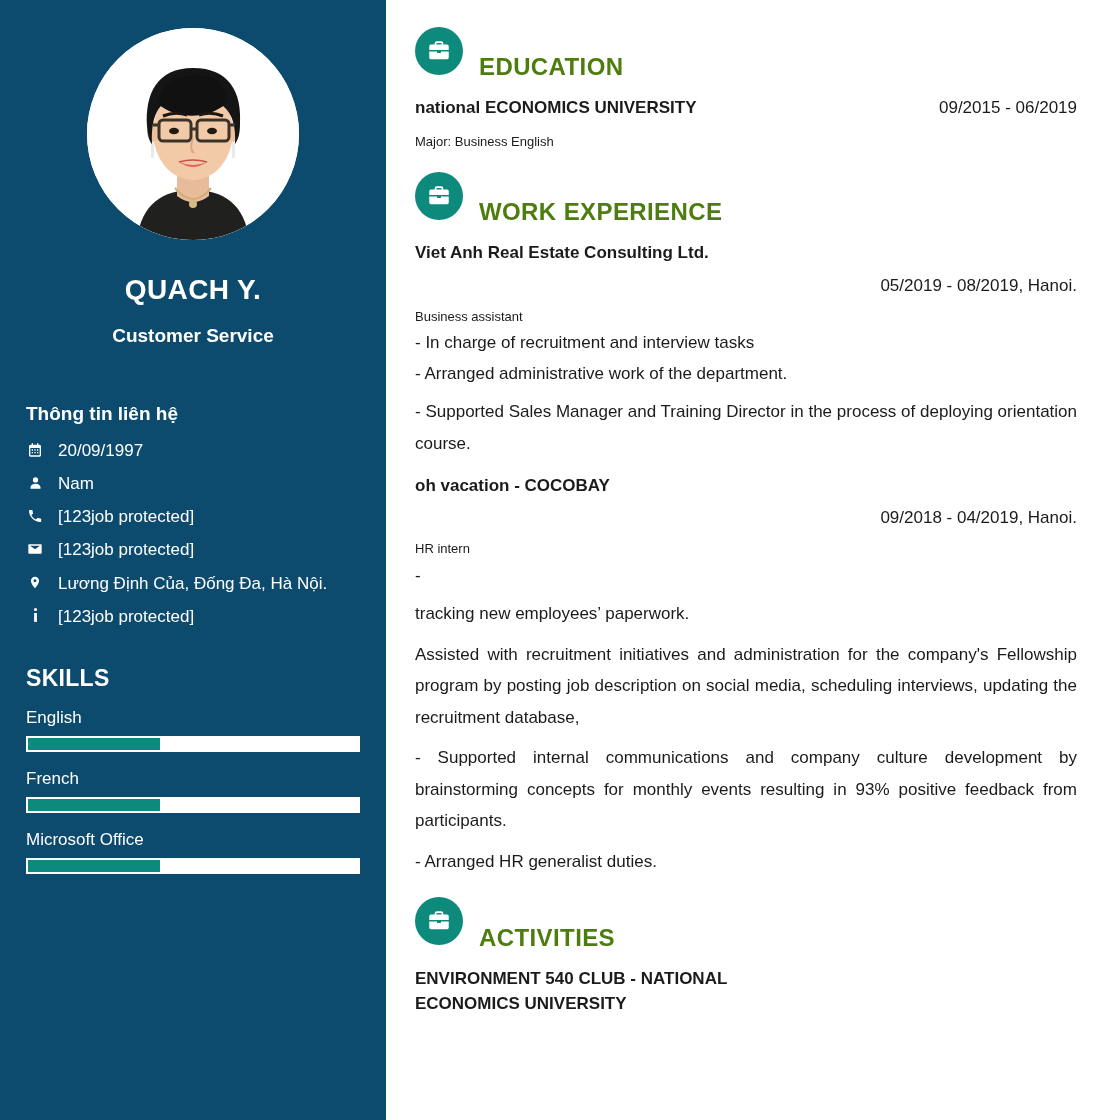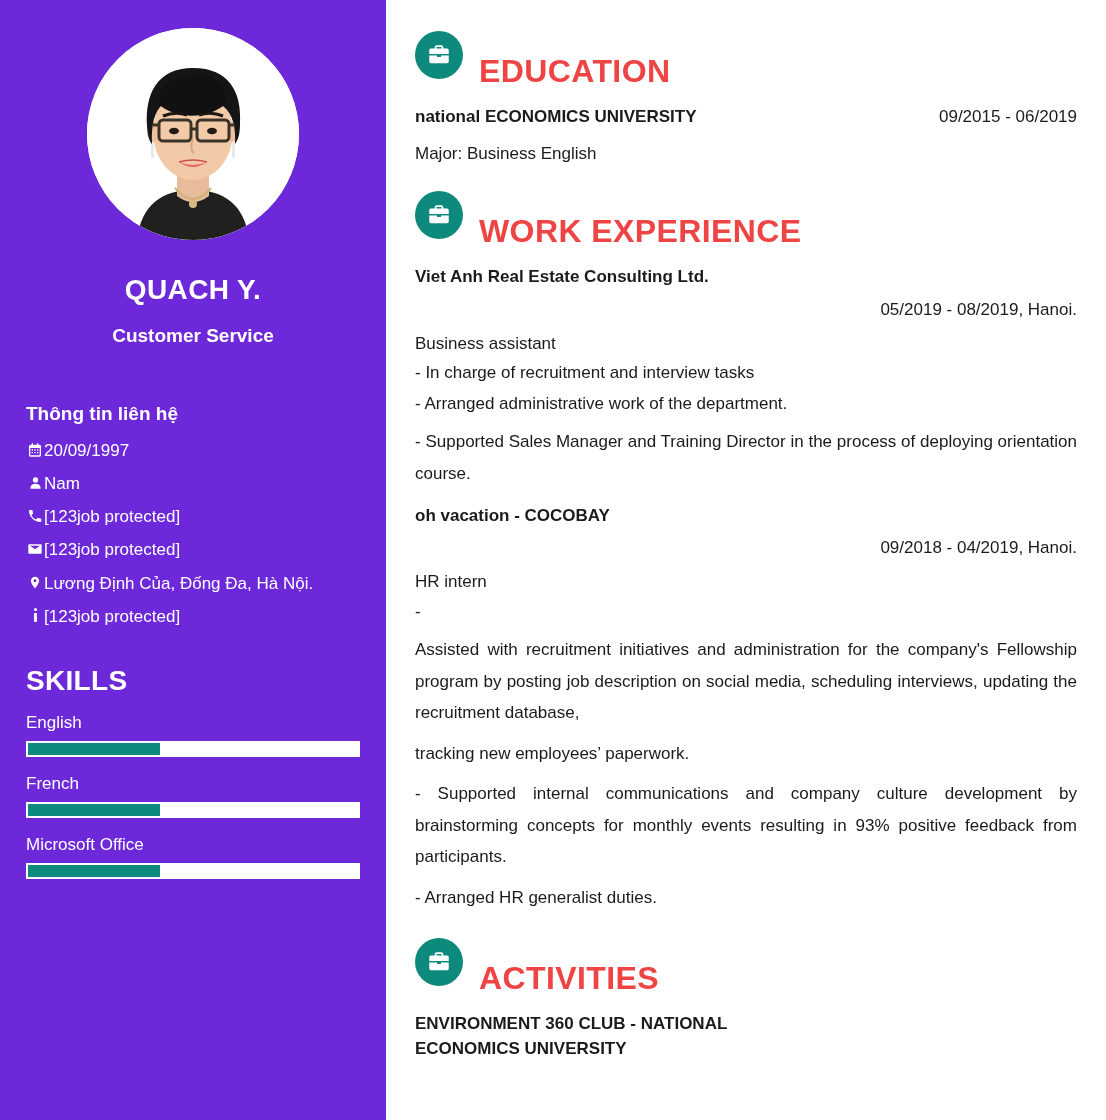--- a/index.html
+++ b/index.html
@@ -7,21 +7,21 @@
     width:1106px; height:1120px;
     background:#ffffff;
     font-family:"Liberation Sans", sans-serif;
     overflow:hidden;
   }
   .page { position:relative; width:1106px; height:1120px; display:flex; }
 
   
   .sidebar {
     width:386px; flex:0 0 386px; min-height:1120px;
-    background:#6d28d9; color:#ffffff;
+    background:#0c4a6e; color:#ffffff;
     padding:26px 26px 0 26px;
   }
   .photo-wrap { display:flex; justify-content:center; margin-top:2px; }
   .photo {
     width:212px; height:212px; border-radius:50%;
     overflow:hidden; background:#ffffff; position:relative;
   }
   .photo svg { display:block; width:100%; height:100%; }
 
   .person-name {
@@ -29,25 +29,25 @@
     letter-spacing:.4px; margin-top:34px;
   }
   .person-role {
     text-align:center; font-size:19px; font-weight:bold;
     margin-top:19px;
   }
 
   .side-heading {
     font-size:19px; font-weight:bold; margin-top:56px; margin-bottom:14px;
   }
-  .side-heading.skills { font-size:28px; margin-top:36px; margin-bottom:16px; letter-spacing:.3px;}
+  .side-heading.skills { font-size:23px; margin-top:36px; margin-bottom:16px; letter-spacing:.3px;}
 
   .contact-list { list-style:none; }
   .contact-item {
-    display:flex; align-items:flex-start; gap:0;
+    display:flex; align-items:flex-start; gap:14px;
     font-size:17px; line-height:1.42; margin-bottom:9px;
   }
   .contact-ico {
     flex:0 0 18px; width:18px; height:20px;
     display:flex; align-items:center; justify-content:center;
     margin-top:1px;
   }
   .contact-ico svg { display:block; fill:#ffffff; }
   .contact-txt { flex:1; }
 
@@ -72,30 +72,30 @@
     margin-top:14px; margin-bottom:14px;
   }
   .sec-head.first { margin-top:6px; }
   .sec-ico {
     width:48px; height:48px; border-radius:50%;
     background:#0e8a7c; flex:0 0 48px;
     display:flex; align-items:center; justify-content:center;
   }
   .sec-ico svg { display:block; fill:#ffffff; }
   .sec-title {
-    font-size:32px; font-weight:bold; color:#ef4444;
+    font-size:24px; font-weight:bold; color:#4d7c0f;
     letter-spacing:.4px;
     margin-top:33px;
   }
 
   .row-split { display:flex; align-items:baseline; justify-content:space-between; gap:20px; }
   .entry-title { font-size:17px; font-weight:bold; line-height:1.5; }
   .entry-date  { font-size:17px; white-space:nowrap; }
   .entry-date-right { text-align:right; font-size:17px; margin-top:10px; }
-  .entry-sub   { font-size:17px; line-height:1.5; margin-top:11px; }
+  .entry-sub   { font-size:13px; line-height:1.5; margin-top:11px; }
   .entry-line  { font-size:17px; line-height:1.62; margin-top:3px; }
   .entry-para  { font-size:17px; line-height:1.85; text-align:justify; margin-top:9px; }
   .entry-para.nojust { text-align:left; }
   .block { margin-bottom:4px; }
   .gap-sm { height:10px; }
 </style>
 </head>
 <body>
 
 <div class="page">
@@ -261,34 +261,34 @@
       <div class="entry-para">- Supported Sales Manager and Training Director in the process of deploying orientation course.</div>
     </div>
 
     <div class="gap-sm"></div>
 
     <div class="block">
       <div class="entry-title">oh vacation - COCOBAY</div>
       <div class="entry-date-right">09/2018 - 04/2019, Hanoi.</div>
       <div class="entry-sub">HR intern</div>
       <div class="entry-line">-</div>
+      <div class="entry-para nojust">tracking new employees’ paperwork.</div>
       <div class="entry-para">Assisted with recruitment initiatives and administration for the company's Fellowship program by posting job description on social media, scheduling interviews, updating the recruitment database,</div>
-      <div class="entry-para nojust">tracking new employees’ paperwork.</div>
       <div class="entry-para">-  Supported internal communications and company culture development by brainstorming concepts for monthly events resulting in 93% positive feedback from participants.</div>
       <div class="entry-para nojust">- Arranged HR generalist duties.</div>
     </div>
 
     <div class="sec-head">
       <span class="sec-ico">
         <svg width="26" height="26" viewBox="0 0 24 24">
             <path d="M10 3a2 2 0 0 0-2 2v1H4.5A1.5 1.5 0 0 0 3 7.5V11h18V7.5A1.5 1.5 0 0 0 19.5 6H16V5a2 2 0 0 0-2-2h-4zm0 1.7h4c.2 0 .3.1.3.3v1h-4.6V5c0-.2.1-.3.3-.3zM3 12.5V18a1.5 1.5 0 0 0 1.5 1.5h15A1.5 1.5 0 0 0 21 18v-5.5h-7.2v1.3h-3.6v-1.3H3z"></path>
           </svg>
       </span>
       <span class="sec-title">ACTIVITIES</span>
     </div>
 
     <div class="block">
-      <div class="entry-title">ENVIRONMENT 360 CLUB - NATIONAL</div>
+      <div class="entry-title">ENVIRONMENT 540 CLUB - NATIONAL</div>
       <div class="entry-title">ECONOMICS UNIVERSITY</div>
     </div>
 
   </main>
 </div>
 
 </body></html>

